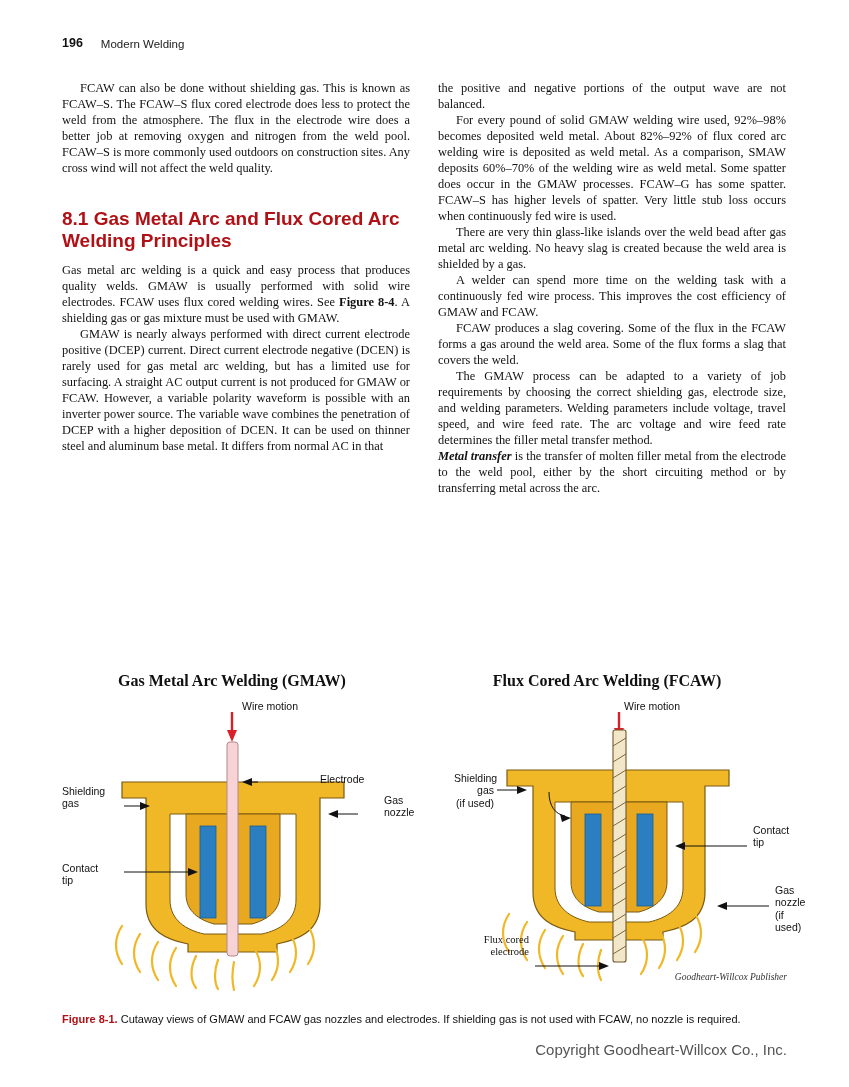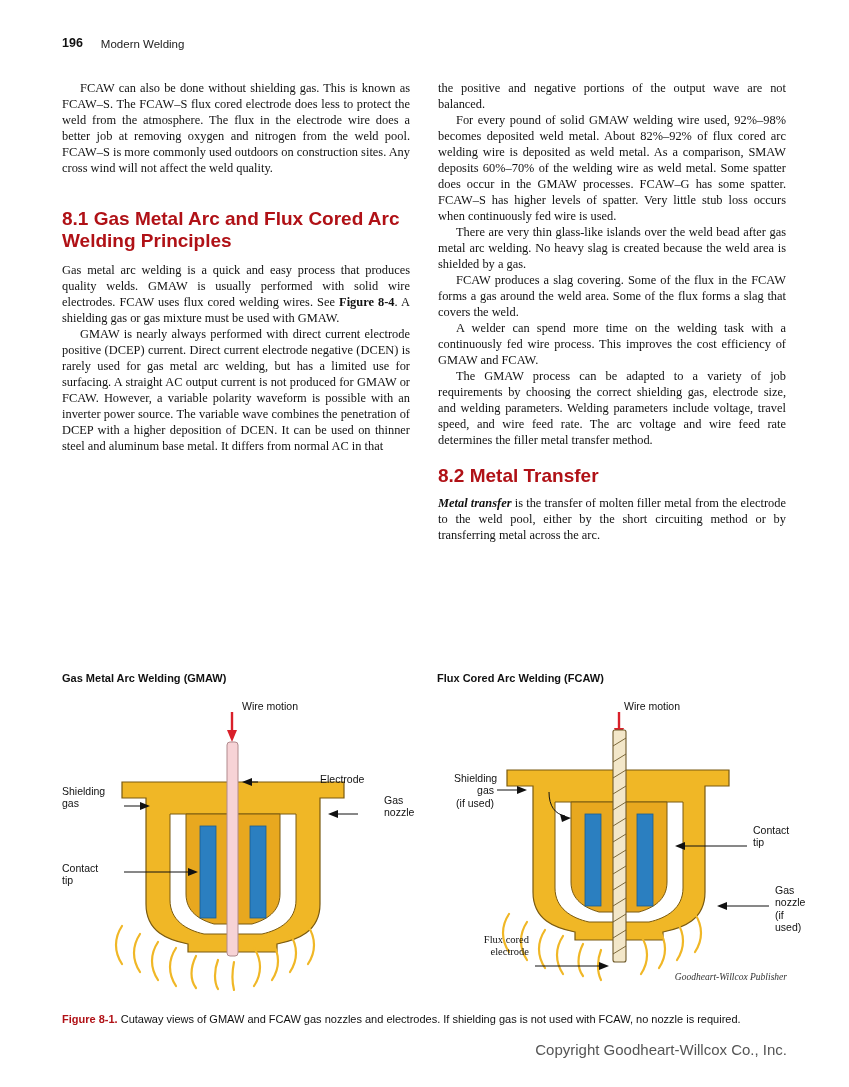--- a/index.html
+++ b/index.html
@@ -82,25 +82,25 @@
   
   .figure-area {
     position: absolute;
     left: 62px;
     top: 672px;
     width: 725px;
     height: 330px;
   }
   .fig-title {
     position: absolute;
-    font-family: Liberation Sans, sans-serif;
-    font-weight: bold;
-    font-size: 11px;
-    color: #111;
-    text-align: left;
+    font-family: Liberation Serif, serif;
+    font-weight: bold;
+    font-size: 16px;
+    color: #111;
+    text-align: center;
     width: 340px;
   }
   .fig-title.a { left: 0px; top: 0px; }
   .fig-title.b { left: 375px; top: 0px; }
 
   .fig-label {
     position: absolute;
     font-family: "Liberation Sans", sans-serif;
     font-size: 10.5px;
     color: #111;
@@ -160,28 +160,24 @@
     </h2>
 
     <p class="noindent"><span>Gas metal arc welding is a quick and easy process that produces quality welds. GMAW is usually performed with solid wire electrodes. FCAW uses flux cored welding wires. See </span><span class="bold">Figure 8-4</span><span>. A shielding gas or gas mixture must be used with GMAW.</span></p>
     <p>GMAW is nearly always performed with direct current electrode positive (DCEP) current. Direct current electrode negative (DCEN) is rarely used for gas metal arc welding, but has a limited use for surfacing. A straight AC output current is not produced for GMAW or FCAW. However, a variable polarity waveform is possible with an inverter power source. The variable wave combines the penetration of DCEP with a higher deposition of DCEN. It can be used on thinner steel and aluminum base metal. It differs from normal AC in that</p>
   </div>
 
   <div class="col right">
     <p class="noindent">the positive and negative portions of the output wave are not balanced.</p>
     <p>For every pound of solid GMAW welding wire used, 92%–98% becomes deposited weld metal. About 82%–92% of flux cored arc welding wire is deposited as weld metal. As a comparison, SMAW deposits 60%–70% of the welding wire as weld metal. Some spatter does occur in the GMAW processes. FCAW–G has some spatter. FCAW–S has higher levels of spatter. Very little stub loss occurs when continuously fed wire is used.</p>
     <p>There are very thin glass-like islands over the weld bead after gas metal arc welding. No heavy slag is created because the weld area is shielded by a gas.</p>
+    <p>A welder can spend more time on the welding task with a continuously fed wire process. This improves the cost efficiency of GMAW and FCAW.</p>
     <p>FCAW produces a slag covering. Some of the flux in the FCAW forms a gas around the weld area. Some of the flux forms a slag that covers the weld.</p>
-    <p>A welder can spend more time on the welding task with a continuously fed wire process. This improves the cost efficiency of GMAW and FCAW.</p>
     <p>The GMAW process can be adapted to a variety of job requirements by choosing the correct shielding gas, electrode size, and welding parameters. Welding parameters include voltage, travel speed, and wire feed rate. The arc voltage and wire feed rate determines the filler metal transfer method.</p>
 
-    <h2 class="section second">
-      <span class="num">8.2</span>
-      <span>Metal Transfer</span>
-    </h2>
 
     <p class="noindent"><span class="boldital">Metal transfer</span><span> is the transfer of molten filler metal from the electrode to the weld pool, either by the short circuiting method or by transferring metal across the arc.</span></p>
   </div>
 
   <div class="figure-area">
 
     <div class="fig-title a">Gas Metal Arc Welding (GMAW)</div>
     <div class="fig-title b">Flux Cored Arc Welding (FCAW)</div>
 
     <svg width="360" height="300" viewBox="0 0 360 300" style="position:absolute; left:0px; top:22px;">

